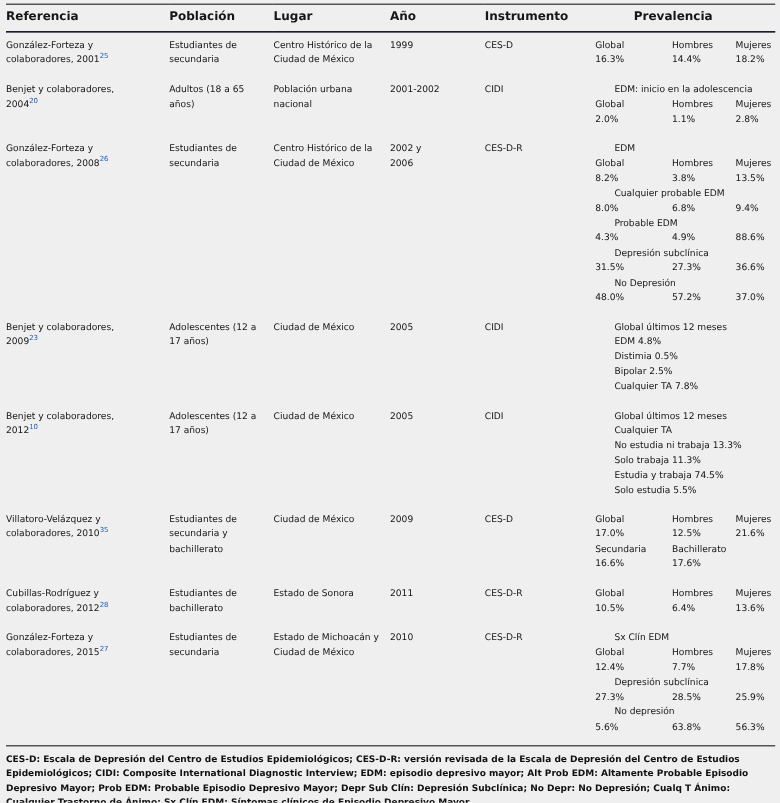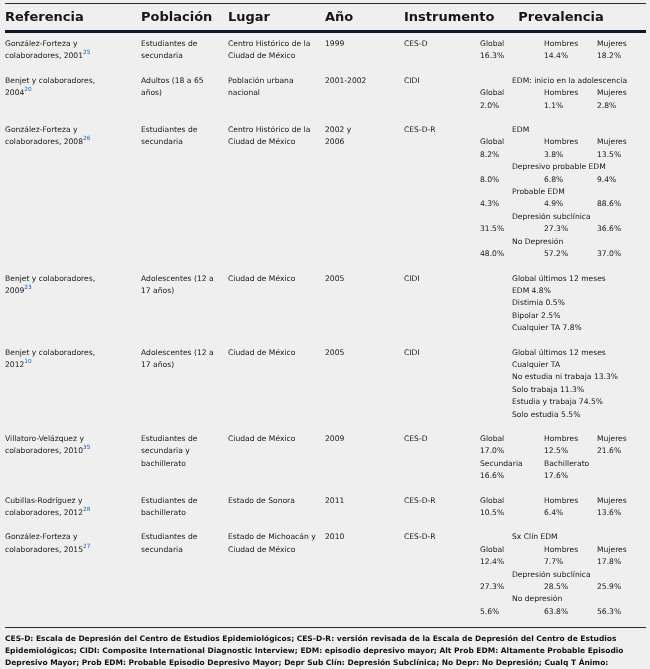--- a/index.html
+++ b/index.html
@@ -14,44 +14,45 @@
     overflow: hidden;
   }
   .page { padding: 3px 4px 4px 5px; }
 
   table {
     border-collapse: collapse;
     table-layout: fixed;
     width: 641px;
   }
   thead th {
-    font-size: 13px;
+    font-size: 10px;
     font-weight: 700;
     text-align: left;
     vertical-align: middle;
     padding: 5px 4px 6px 0;
     border-top: 1px solid #2e2e2e;
-    border-bottom: 3px solid #0f172a;
+    border-bottom: 1px solid #0f172a;
   }
   thead th.prev-head { text-align: center; }
 
   tbody td {
     vertical-align: top;
     padding: 5px 6px 7px 0;
     line-height: 12.4px;
     word-wrap: break-word;
   }
   td.c1 { padding-right: 32px; }
   td.c3 { padding-right: 8px; margin-left: 36px; }
   td.c4 { padding-right: 34px; }
   td.c6 { padding-right: 0; }
 
   .prev-grid {
     display: grid;
     grid-template-columns: 64px 53px 49px;
+    margin-left: 16px;
   }
   .prev-grid span { display: block; }
   .prev-span { display: block; margin-left: 32px; }
 
   sup.citation {
     color: var(--link-color, #1a5eb8);
     font-size: 5.8px;
     line-height: 0;
     vertical-align: super;
     cursor: pointer;
@@ -142,21 +143,21 @@
             <div class="prev-grid">
               <span>Global</span>
               <span>Hombres</span>
               <span>Mujeres</span>
             </div>
             <div class="prev-grid">
               <span>8.2%</span>
               <span>3.8%</span>
               <span>13.5%</span>
             </div>
-            <div class="prev-span">Depresivo probable EDM</div>
+            <div class="prev-span">Cualquier probable EDM</div>
             <div class="prev-grid">
               <span>8.0%</span>
               <span>6.8%</span>
               <span>9.4%</span>
             </div>
             <div class="prev-span">Probable EDM</div>
             <div class="prev-grid">
               <span>4.3%</span>
               <span>4.9%</span>
               <span>88.6%</span>

